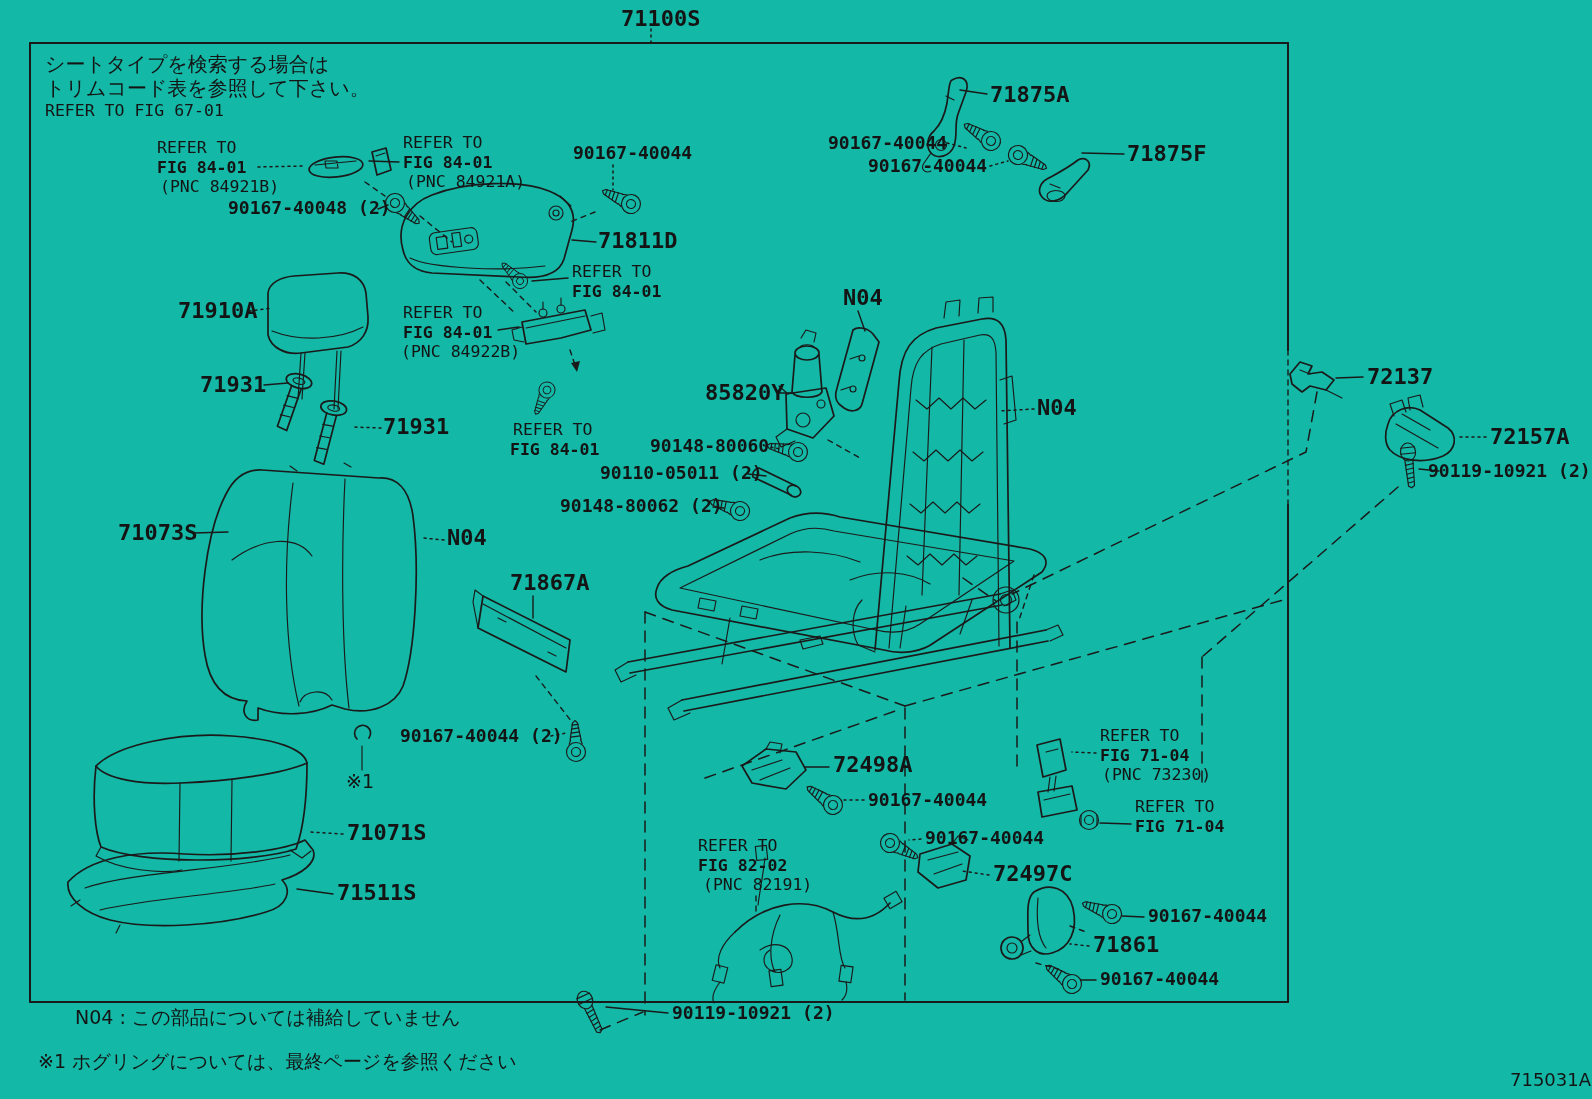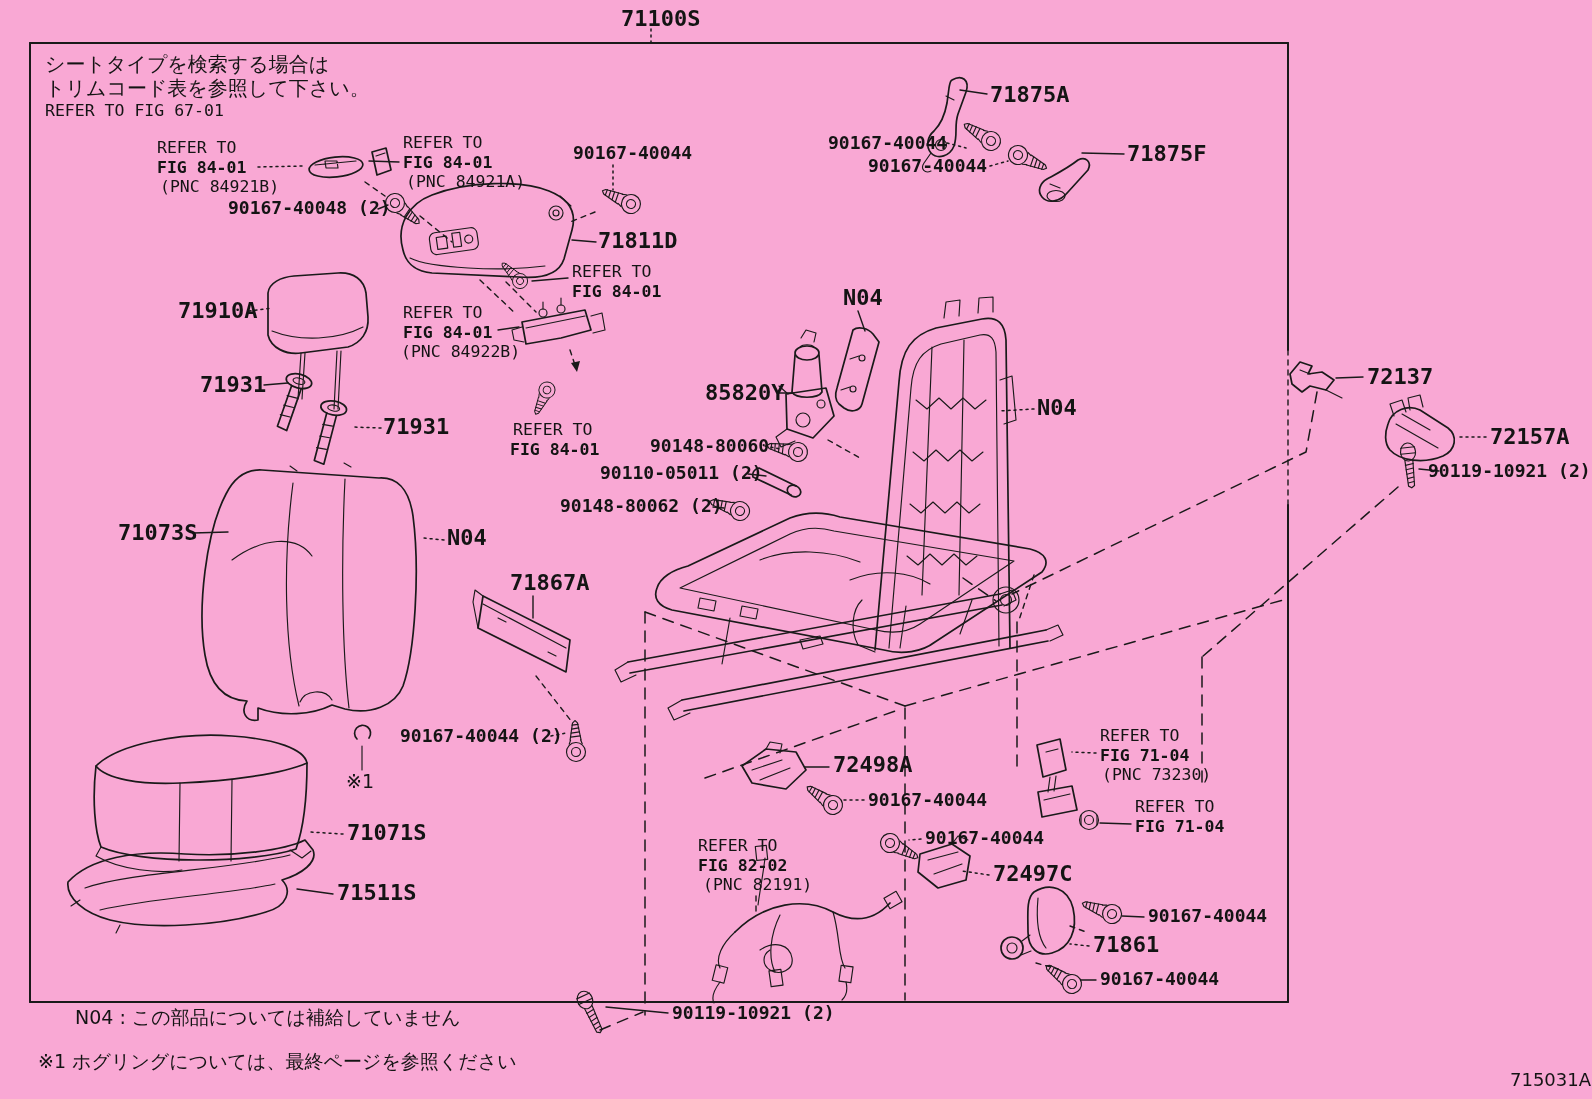--- a/index.html
+++ b/index.html
@@ -1,16 +1,16 @@
 <!DOCTYPE html>
 <html><head>
 <meta charset="utf-8">
 <style>
   html,body { margin:0; padding:0; background:#e8e8e6; }
-  .stage { position:relative; width:1592px; height:1099px; background:#f9a8d4; overflow:hidden;
+  .stage { position:relative; width:1592px; height:1099px; background:#14b8a6; overflow:hidden;
            font-family:"DejaVu Sans Mono","Liberation Mono",monospace; }
   svg { position:absolute; left:0; top:0; }
   .a    { fill:none; stroke:#1a1a1a; stroke-width:1.7; stroke-linecap:round; stroke-linejoin:round; }
   .thin { stroke-width:1.15; }
   .bord { stroke-width:2; }
   .d    { stroke-dasharray:11 8; stroke-width:1.5; }
   .d2   { stroke-dasharray:5 5; stroke-width:1.4; }
   .dot  { stroke-dasharray:2 4; stroke-width:1.5; }
   .ldr  { stroke-width:1.4; }
   .fillb{ fill:#1a1a1a; stroke:none; }

